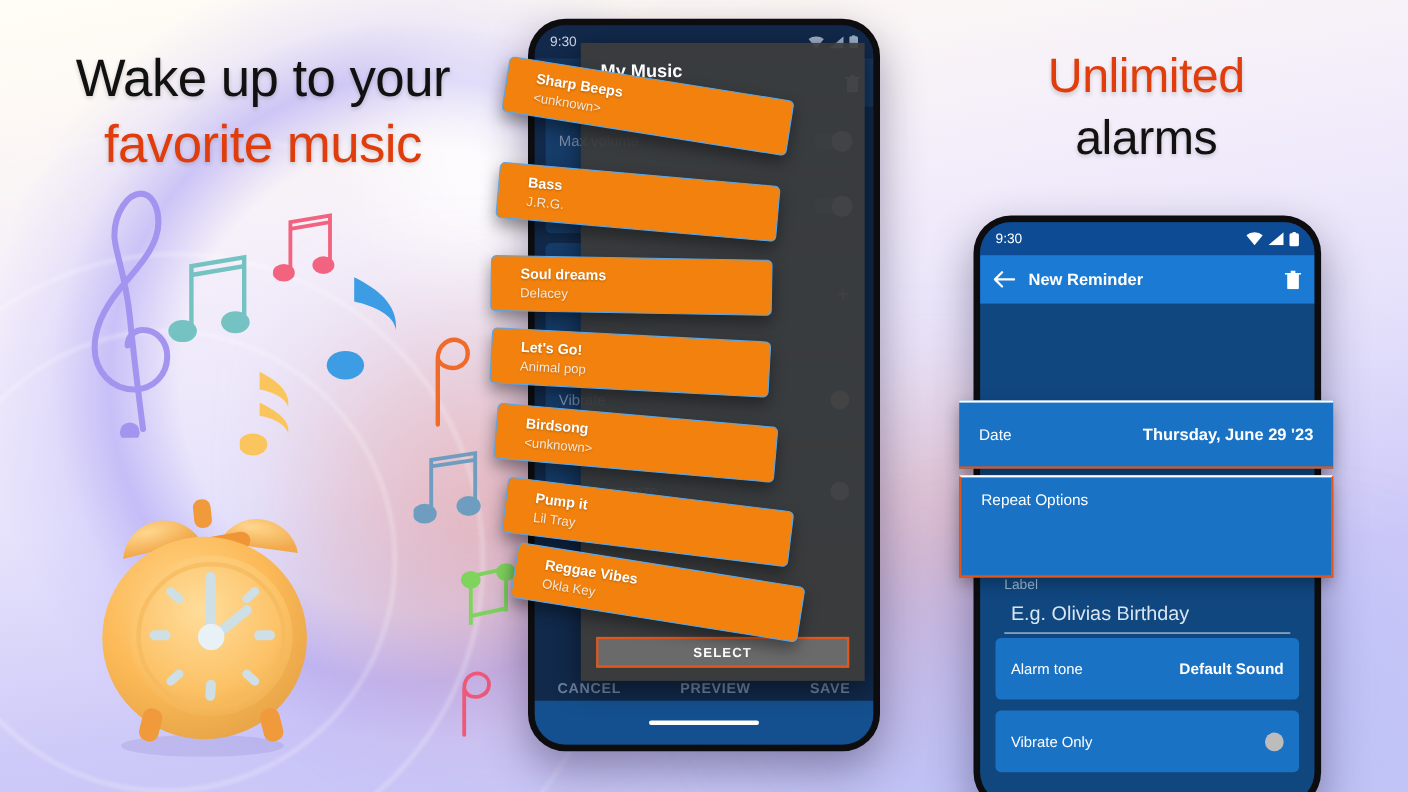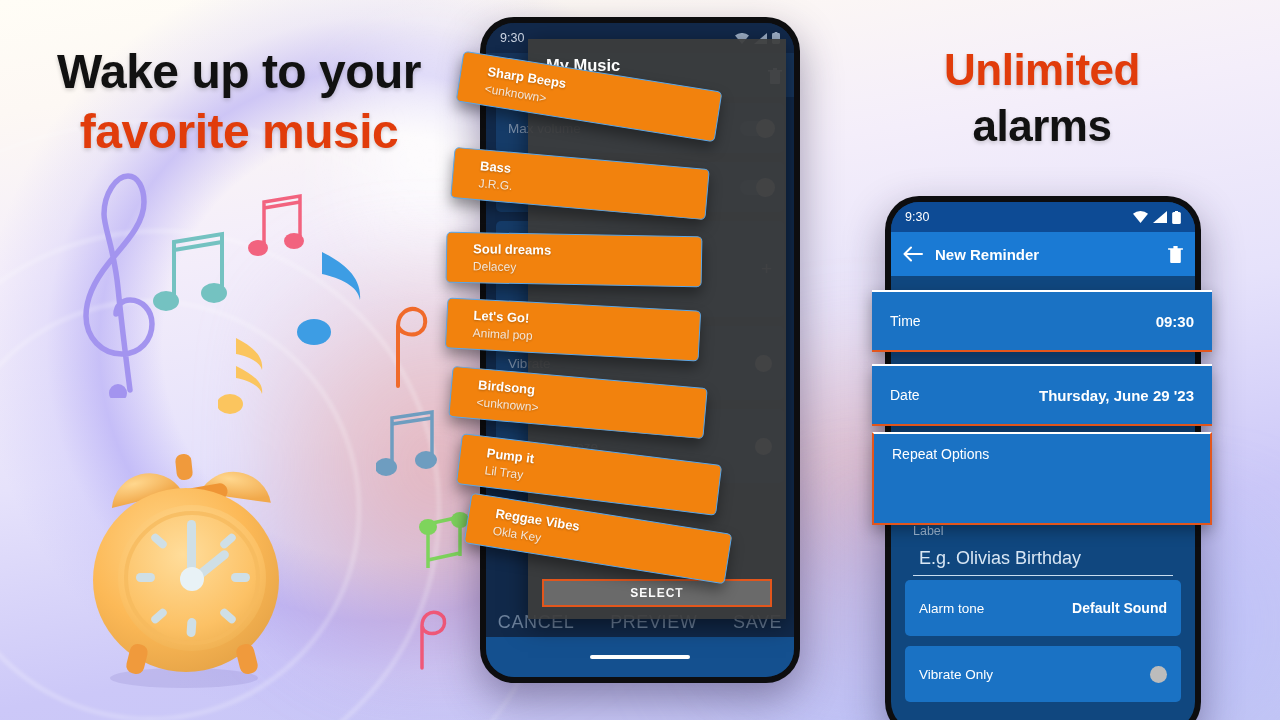--- a/index.html
+++ b/index.html
@@ -67,21 +67,21 @@
 
   
   .headline {
     position: absolute;
     text-align: center;
     line-height: 1.08;
     letter-spacing: -0.5px;
   }
   .headline .l1, .headline .l2 {
     display: block;
-    font-weight: bold;
+    font-weight: normal;
     text-shadow: 0 2px 4px rgba(0,0,0,0.18);
   }
   #headline-left { left: 24px; top: 46px; width: 430px; }
   #headline-left .l1 { font-size: 48px; color: #111111; }
   #headline-left .l2 { font-size: 48px; color: #e13c0b; margin-top: 8px; }
 
   #headline-right { left: 862px; top: 46px; width: 360px; }
   #headline-right .l1 { font-size: 44px; color: #e13c0b; }
   #headline-right .l2 { font-size: 44px; color: #111111; margin-top: 8px; }
 
@@ -153,22 +153,22 @@
     content: ""; position: absolute; right: -3px; top: -2px;
     width: 19px; height: 19px; border-radius: 50%;
     background: #8e9bab;
   }
   .plus-sign { font-size: 19px; color: #6e82a0; }
   .circle-dot { width: 17px; height: 17px; border-radius: 50%; background: #8e9bab; }
 
   .bottom-actions {
     position: absolute; left: 0; right: 0; bottom: 44px;
     display: flex; justify-content: space-around; align-items: center;
-    color: #6d829d; font-size: 18px; letter-spacing: 0.6px;
-    font-weight: normal;
+    color: #6d829d; font-size: 13px; letter-spacing: 0.6px;
+    font-weight: bold;
     gap: 12px;
   }
   .navbar-area {
     position: absolute; left: 0; right: 0; bottom: 0; height: 40px;
     background: #14508f;
     display: flex; align-items: center; justify-content: center;
   }
   .nav-pill { width: 100px; height: 3.5px; border-radius: 2px; background: #ffffff; }
 
   
@@ -524,24 +524,20 @@
 
         <div class="r-row" style="margin-top:10px">
           <span>Vibrate Only</span>
           <span class="toggle-knob"></span>
         </div>
       </div>
 
     </div>
   </div>
 
-  <div class="hl-card" style="left:872px; top:290px; width:340px; height:62px;">
-    <span class="k">Time</span>
-    <span class="v">09:30</span>
-  </div>
 
   <div class="hl-card" style="left:872px; top:364px; width:340px; height:62px;">
     <span class="k">Date</span>
     <span class="v">Thursday, June 29 '23</span>
   </div>
 
   <div class="hl-card" id="hl-repeat" style="left:872px; top:432px; width:340px; height:93px;">
     <div class="cap">Repeat Options</div>
   </div>
 

